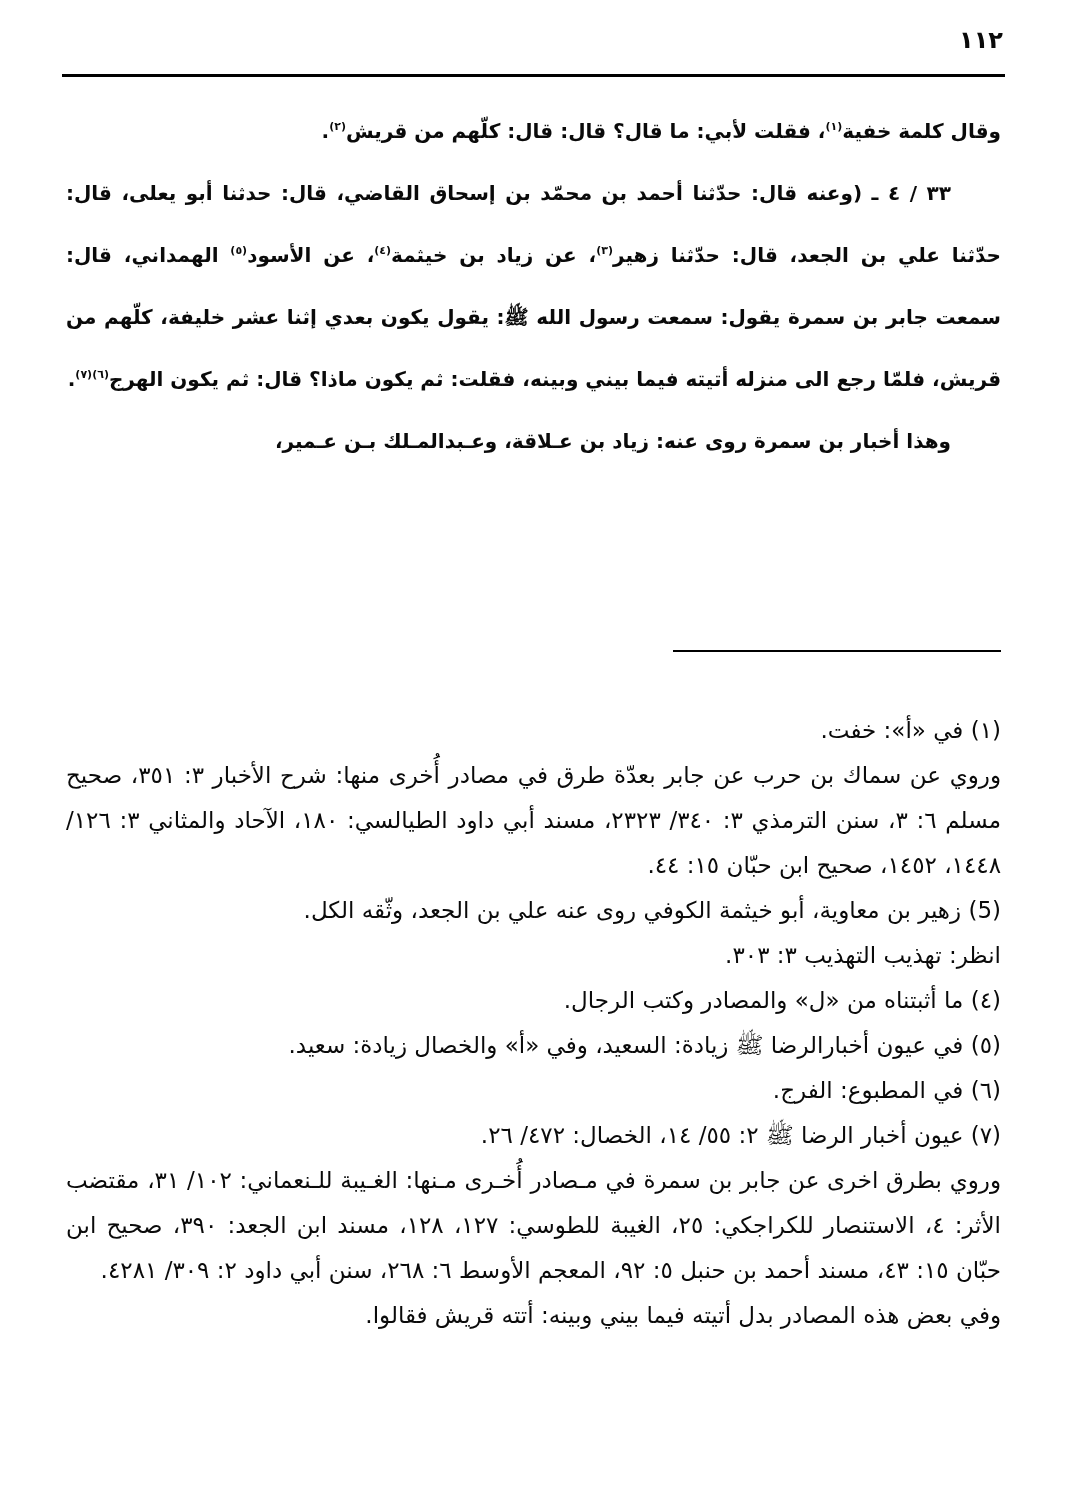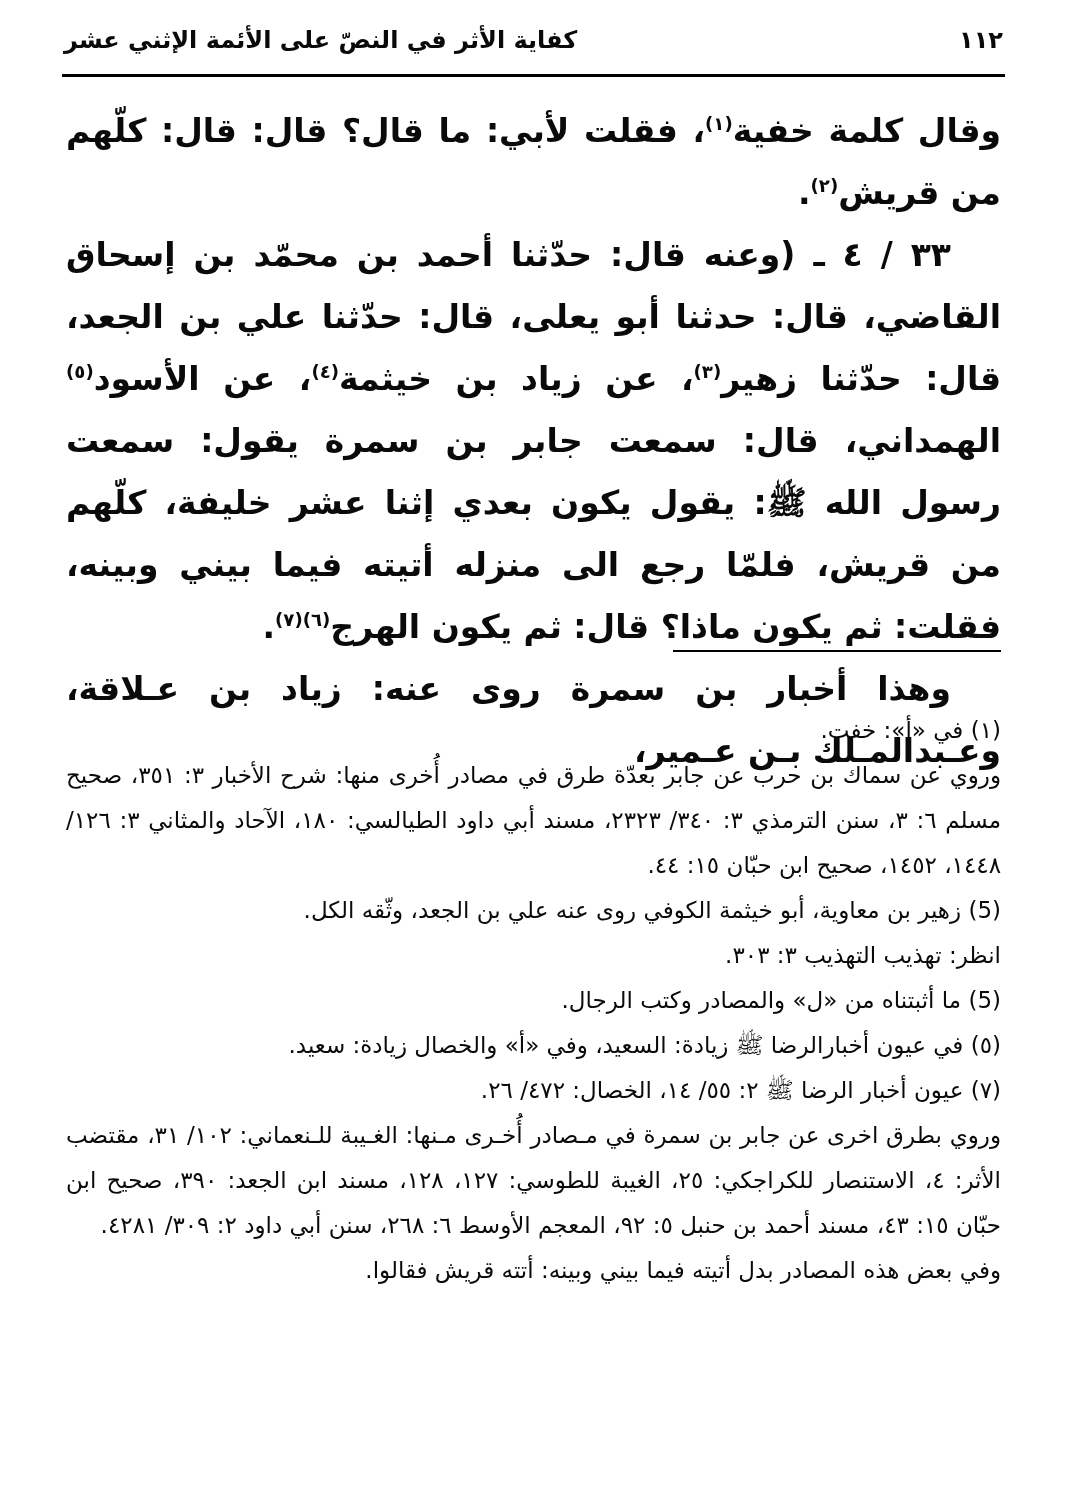--- a/index.html
+++ b/index.html
@@ -36,21 +36,21 @@
     left: 62px;
     border: 0;
     border-top: 3px solid #000;
     margin: 0;
   }
   .body-text {
     position: absolute;
     top: 100px;
     right: 66px;
     left: 66px;
-    font-size: 33px;
+    font-size: 20px;
     font-weight: 700;
     line-height: 62px;
     text-align: justify;
   }
   .body-p {
     margin: 0;
     text-indent: 50px;
   }
   .body-p.no-indent {
     text-indent: 0;
@@ -83,38 +83,38 @@
     margin: 0;
   }
 </style>
 </head>
 <body>
 
 <div class="page">
 
   <header class="page-header">
     <span>١١٢</span>
-    <span>كفاية الأثر في النصّ على الأئمة الإثني عشر</span>
   </header>
 
   <hr class="header-rule">
 
   <main class="body-text">
     <p class="body-p no-indent">وقال كلمة خفية<sup>(١)</sup>، فقلت لأبي: ما قال؟ قال: قال: كلّهم من قريش<sup>(٢)</sup>.</p>
     <p class="body-p">٣٣ / ٤ ـ (وعنه قال: حدّثنا أحمد بن محمّد بن إسحاق القاضي، قال: حدثنا أبو يعلى، قال: حدّثنا علي بن الجعد، قال: حدّثنا زهير<sup>(٣)</sup>، عن زياد بن خيثمة<sup>(٤)</sup>، عن الأسود<sup>(٥)</sup> الهمداني، قال: سمعت جابر بن سمرة يقول: سمعت رسول الله ﷺ: يقول يكون بعدي إثنا عشر خليفة، كلّهم من قريش، فلمّا رجع الى منزله أتيته فيما بيني وبينه، فقلت: ثم يكون ماذا؟ قال: ثم يكون الهرج<sup>(٦)</sup><sup>(٧)</sup>.</p>
     <p class="body-p">وهذا أخبار بن سمرة روى عنه: زياد بن عـلاقة، وعـبدالمـلك بـن عـمير،</p>
   </main>
 
   <hr class="footnote-rule">
 
   <section class="footnotes">
     <p class="fn-p">(١) في «أ»: خفت.</p>
     <p class="fn-p">وروي عن سماك بن حرب عن جابر بعدّة طرق في مصادر أُخرى منها: شرح الأخبار ٣: ٣٥١، صحيح مسلم ٦: ٣، سنن الترمذي ٣: ٣٤٠/ ٢٣٢٣، مسند أبي داود الطيالسي: ١٨٠، الآحاد والمثاني ٣: ١٢٦/ ١٤٤٨، ١٤٥٢، صحيح ابن حبّان ١٥: ٤٤.</p>
     <p class="fn-p">(5) زهير بن معاوية، أبو خيثمة الكوفي روى عنه علي بن الجعد، وثّقه الكل.</p>
     <p class="fn-p">انظر: تهذيب التهذيب ٣: ٣٠٣.</p>
-    <p class="fn-p">(5) ما أثبتناه من «ل» والمصادر وكتب الرجال.</p>
+    <p class="fn-p">(٤) ما أثبتناه من «ل» والمصادر وكتب الرجال.</p>
     <p class="fn-p">(٥) في عيون أخبارالرضا ﷺ زيادة: السعيد، وفي «أ» والخصال زيادة: سعيد.</p>
+    <p class="fn-p">(٦) في المطبوع: الفرج.</p>
     <p class="fn-p">(٧) عيون أخبار الرضا ﷺ ٢: ٥٥/ ١٤، الخصال: ٤٧٢/ ٢٦.</p>
     <p class="fn-p">وروي بطرق اخرى عن جابر بن سمرة في مـصادر أُخـرى مـنها: الغـيبة للـنعماني: ١٠٢/ ٣١، مقتضب الأثر: ٤، الاستنصار للكراجكي: ٢٥، الغيبة للطوسي: ١٢٧، ١٢٨، مسند ابن الجعد: ٣٩٠، صحيح ابن حبّان ١٥: ٤٣، مسند أحمد بن حنبل ٥: ٩٢، المعجم الأوسط ٦: ٢٦٨، سنن أبي داود ٢: ٣٠٩/ ٤٢٨١.</p>
     <p class="fn-p">وفي بعض هذه المصادر بدل أتيته فيما بيني وبينه: أتته قريش فقالوا.</p>
   </section>
 
 </div>
 
 </body></html>

